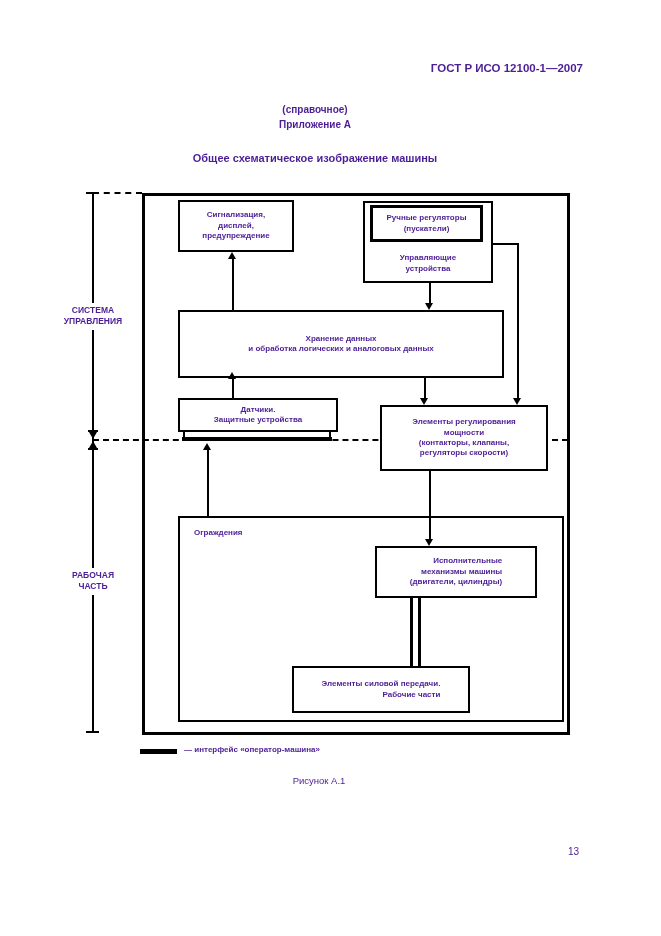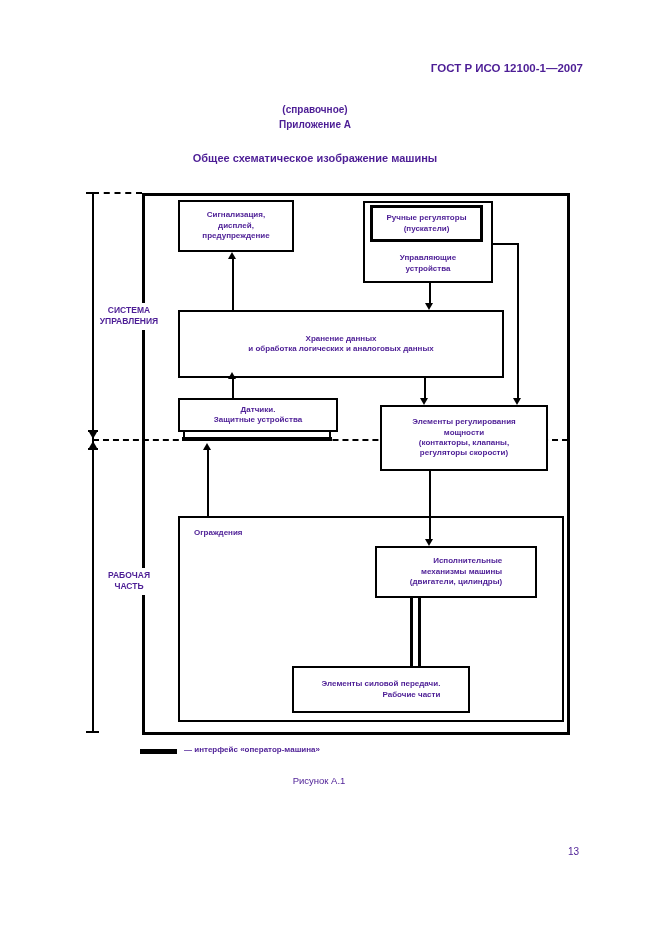--- a/index.html
+++ b/index.html
@@ -38,21 +38,21 @@
   .arr-down {
     position:absolute; width:0; height:0; z-index:2;
     border-left:4px solid transparent; border-right:4px solid transparent;
     border-top:7px solid #000;
   }
   .dashed-h { position:absolute; border-top:2px dashed #000; z-index:0; }
 
   .side-label {
     position:absolute; transform:translateX(-50%); background:#fff;
     font-weight:700; font-size:8.5px; line-height:1.35; text-align:center;
-    padding:2px 3px; z-index:2; white-space:pre-line;margin-left:36px;
+    padding:2px 3px; z-index:2; white-space:pre-line;
   }
   .iface-line { position:absolute; height:4px; background:#000; z-index:3; }
 </style>
 </head>
 <body>
 
 <div class="page">
 
   <div class="abs b" style="top:62px; right:78px; font-size:11.5px;">ГОСТ Р ИСО 12100-1—2007</div>
 

